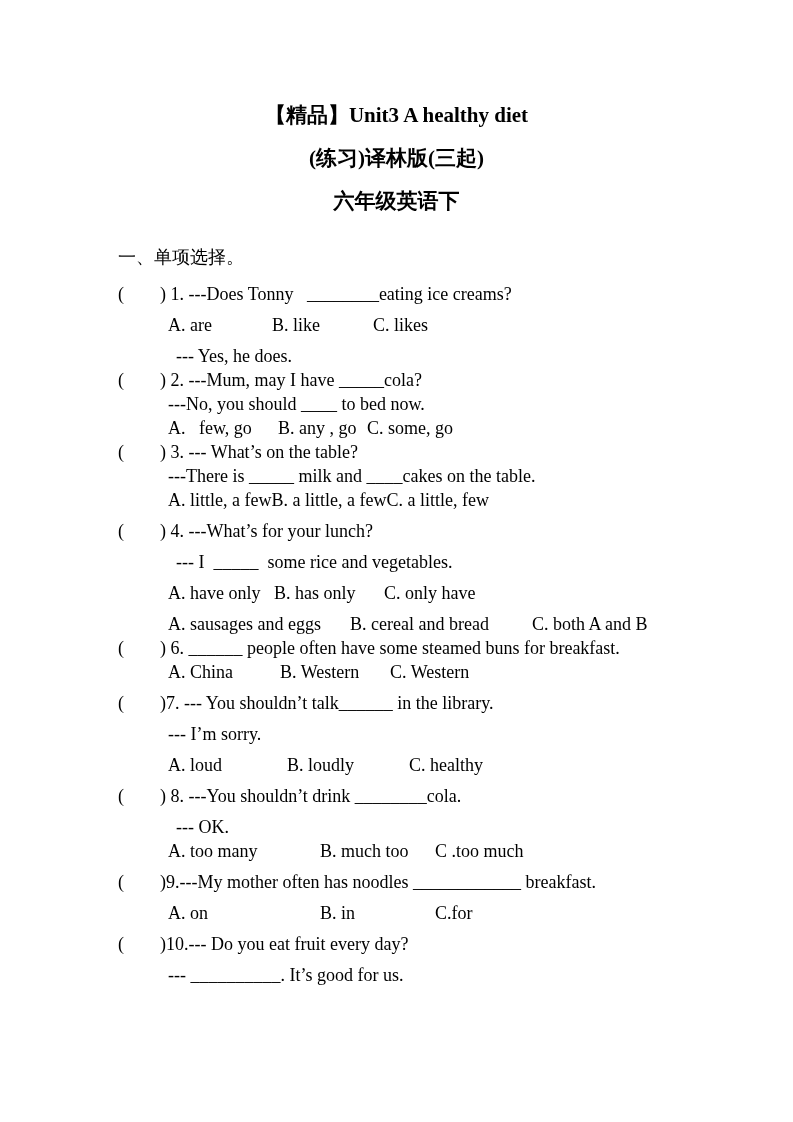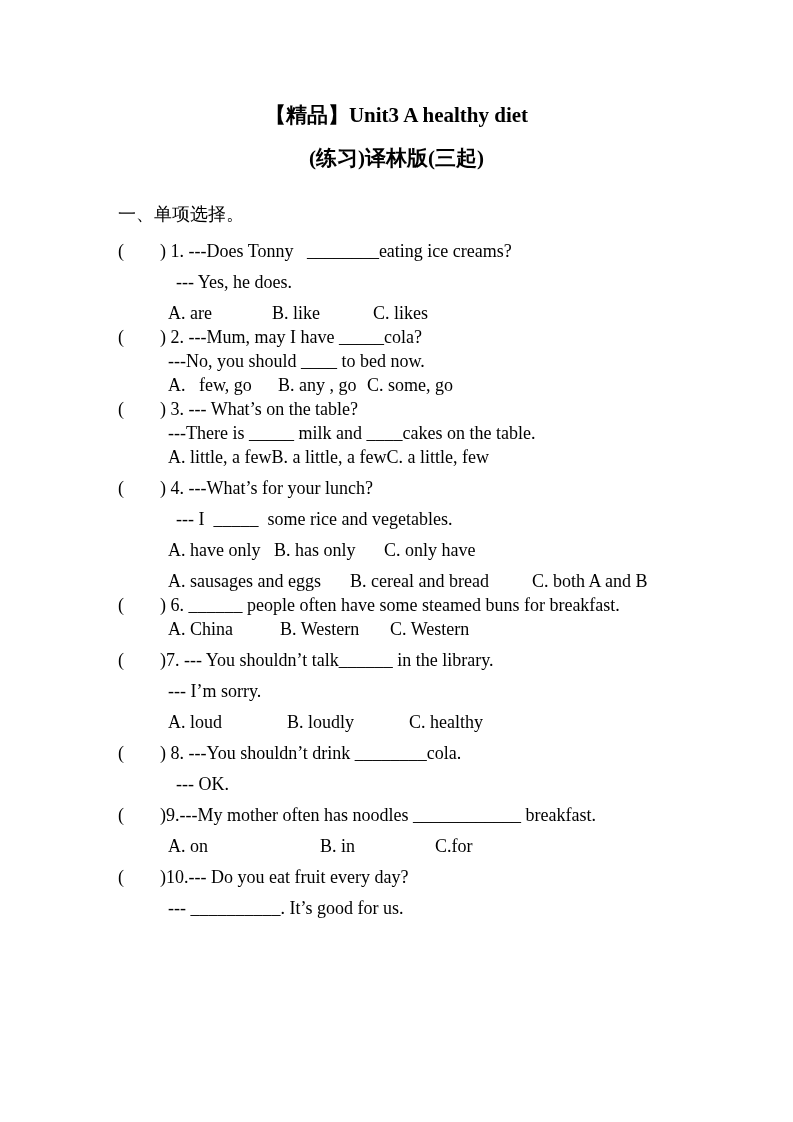--- a/index.html
+++ b/index.html
@@ -37,34 +37,35 @@
   .ob { min-width: var(--wb, 105px); }
 </style>
 </head>
 <body>
 
 <div class="page">
 
   <header class="title-block">
     <div class="title-line">【精品】Unit3 A healthy diet</div>
     <div class="title-line">(练习)译林版(三起)</div>
+    <div class="title-line">六年级英语下</div>
   </header>
 
   <main class="content">
 
     <div class="ln heading">一、单项选择。</div>
 
     <section>
       <div class="ln mt2">(        ) 1. ---Does Tonny   ________eating ice creams?</div>
-      <div class="ln ind2 mt">--- Yes, he does.</div>
       <div class="ln ind1 mt opts" style="--wa:104px;--wb:101px">
         <span class="opt oa">A. are</span>
         <span class="opt ob">B. like</span>
         <span class="opt oc">C. likes</span>
       </div>
+      <div class="ln ind2 mt">--- Yes, he does.</div>
     </section>
 
     <section>
       <div class="ln">(        ) 2. ---Mum, may I have _____cola?</div>
       <div class="ln ind1">---No, you should ____ to bed now.</div>
       <div class="ln ind1 opts" style="--wa:110px;--wb:89px">
         <span class="opt oa">A.   few, go</span>
         <span class="opt ob">B. any , go</span>
         <span class="opt oc">C. some, go</span>
       </div>
@@ -113,20 +114,25 @@
       <div class="ln ind1 mt opts" style="--wa:119px;--wb:122px">
         <span class="opt oa">A. loud</span>
         <span class="opt ob">B. loudly</span>
         <span class="opt oc">C. healthy</span>
       </div>
     </section>
 
     <section>
       <div class="ln mt">(        ) 8. ---You shouldn’t drink ________cola.</div>
       <div class="ln ind2 mt">--- OK.</div>
+      <div class="ln ind1 opts" style="--wa:152px;--wb:115px">
+        <span class="opt oa">A. too many</span>
+        <span class="opt ob">B. much too</span>
+        <span class="opt oc">C .too much</span>
+      </div>
     </section>
 
     <section>
       <div class="ln mt">(        )9.---My mother often has noodles ____________ breakfast.</div>
       <div class="ln ind1 mt opts" style="--wa:152px;--wb:115px">
         <span class="opt oa">A. on</span>
         <span class="opt ob">B. in</span>
         <span class="opt oc">C.for</span>
       </div>
     </section>

